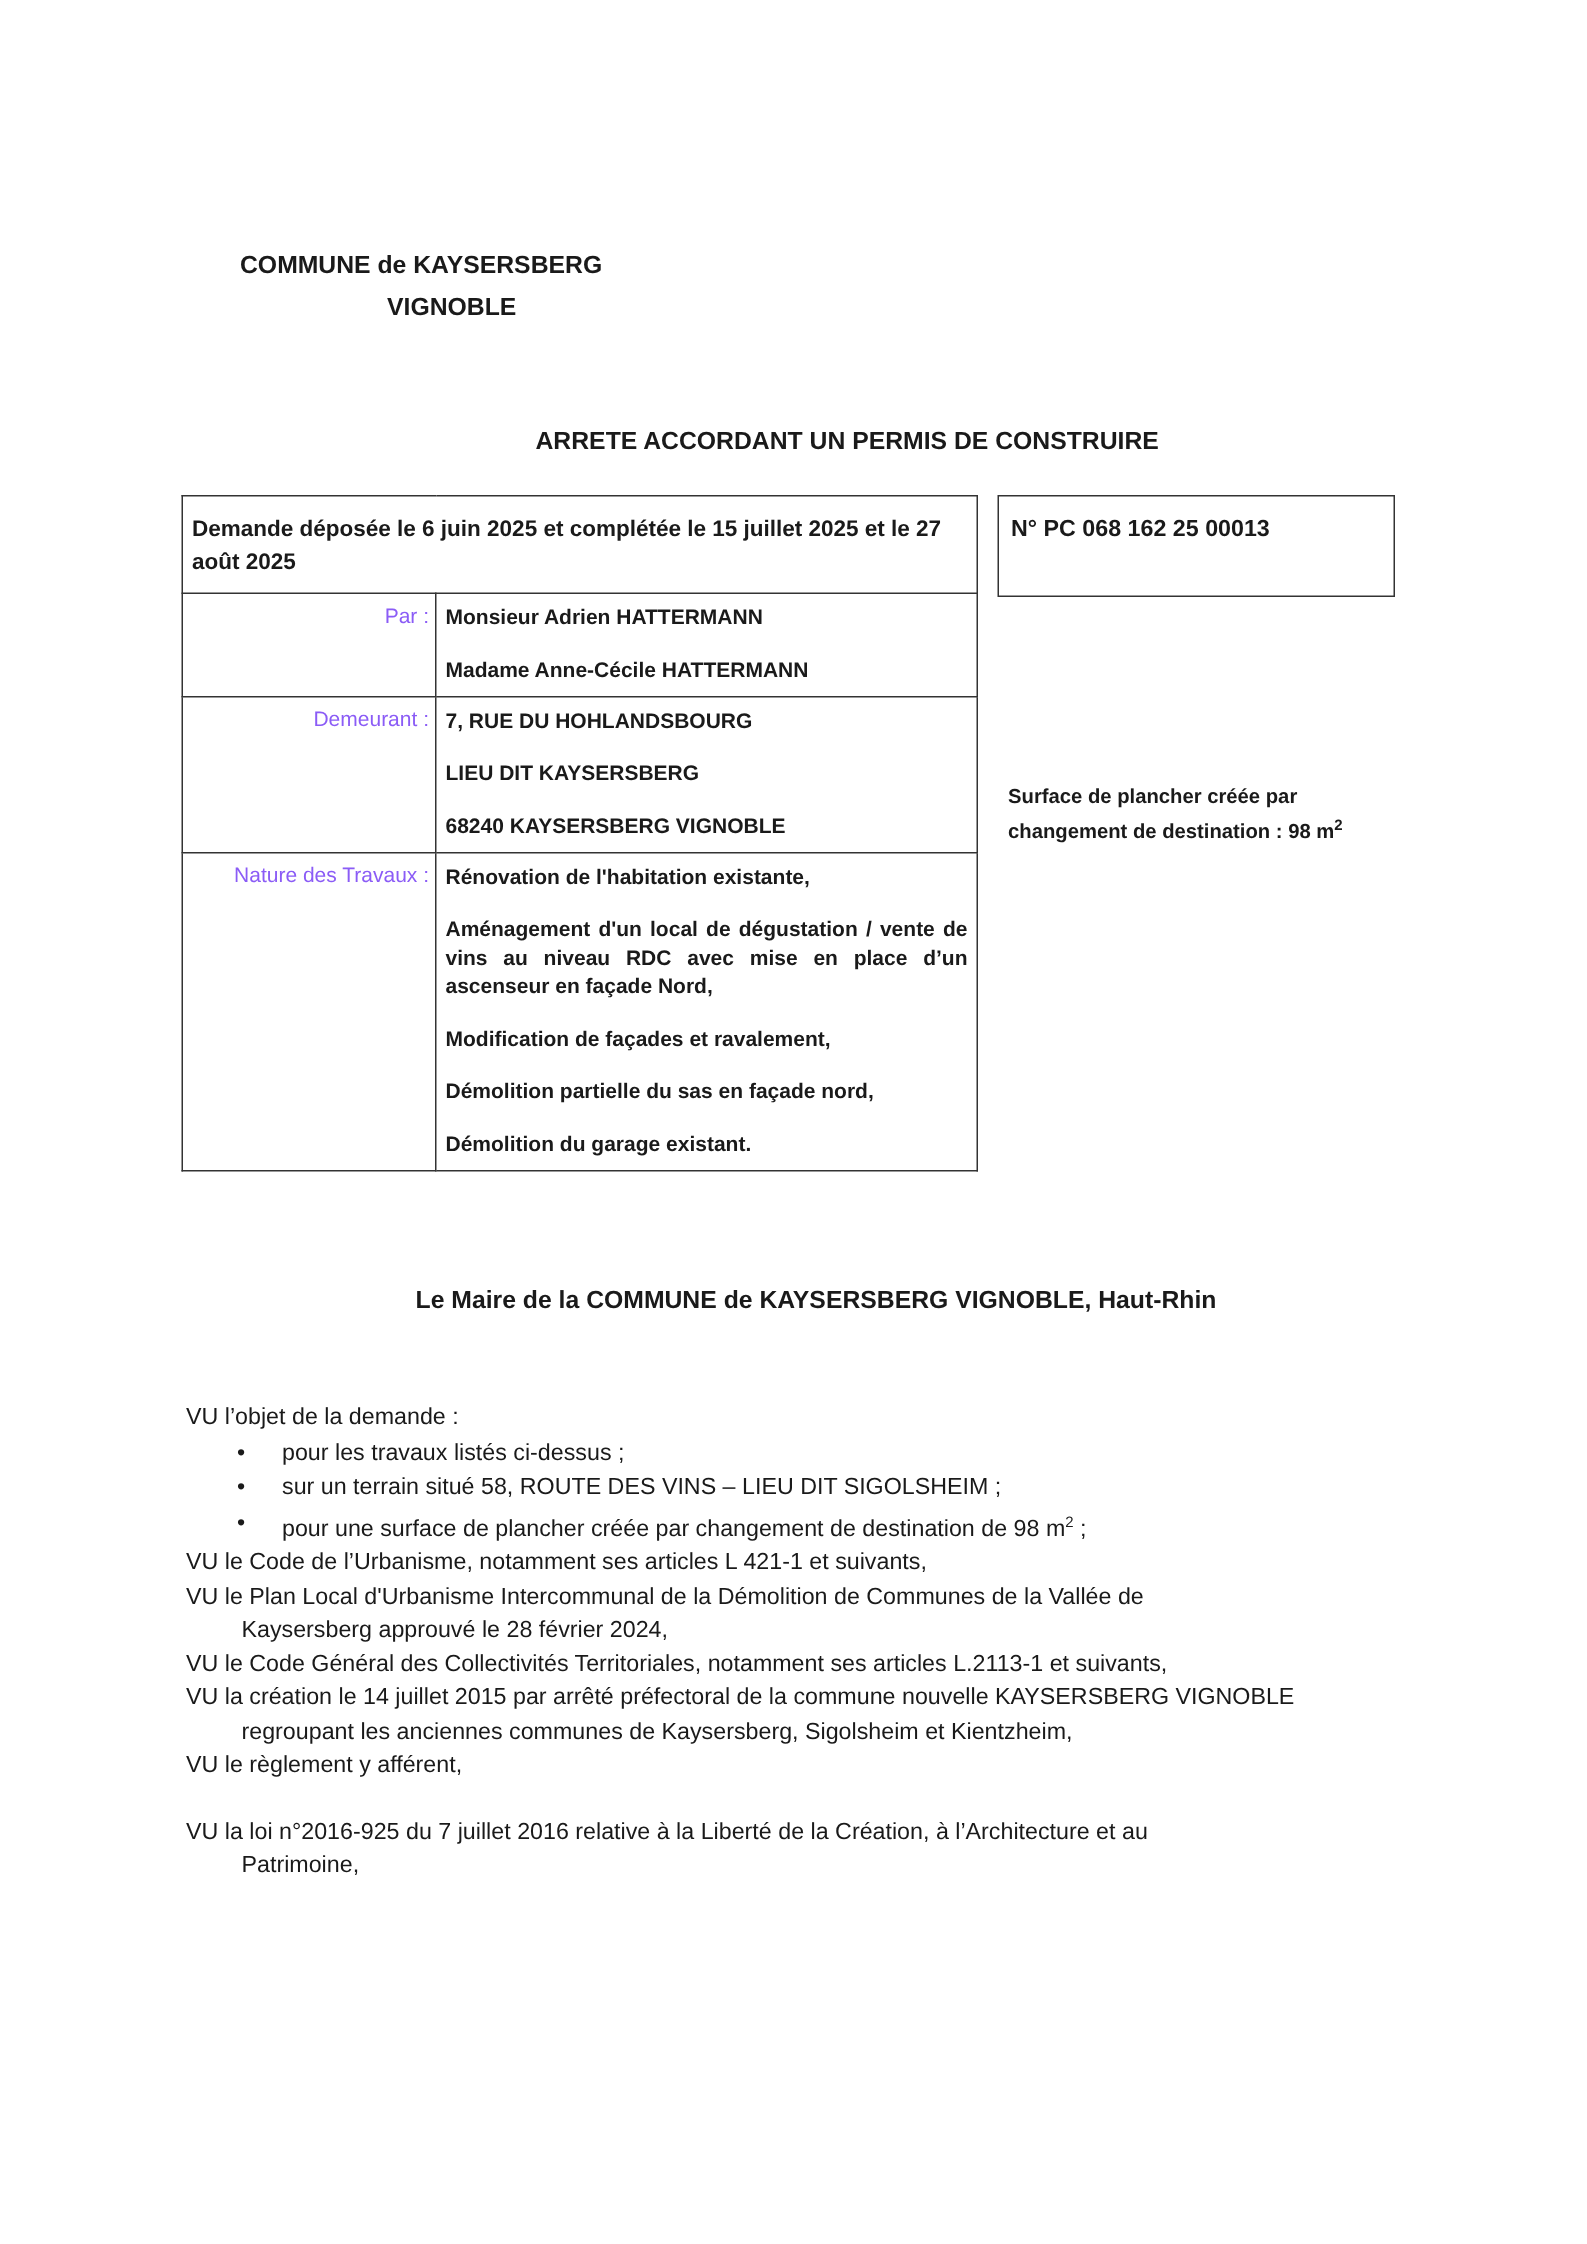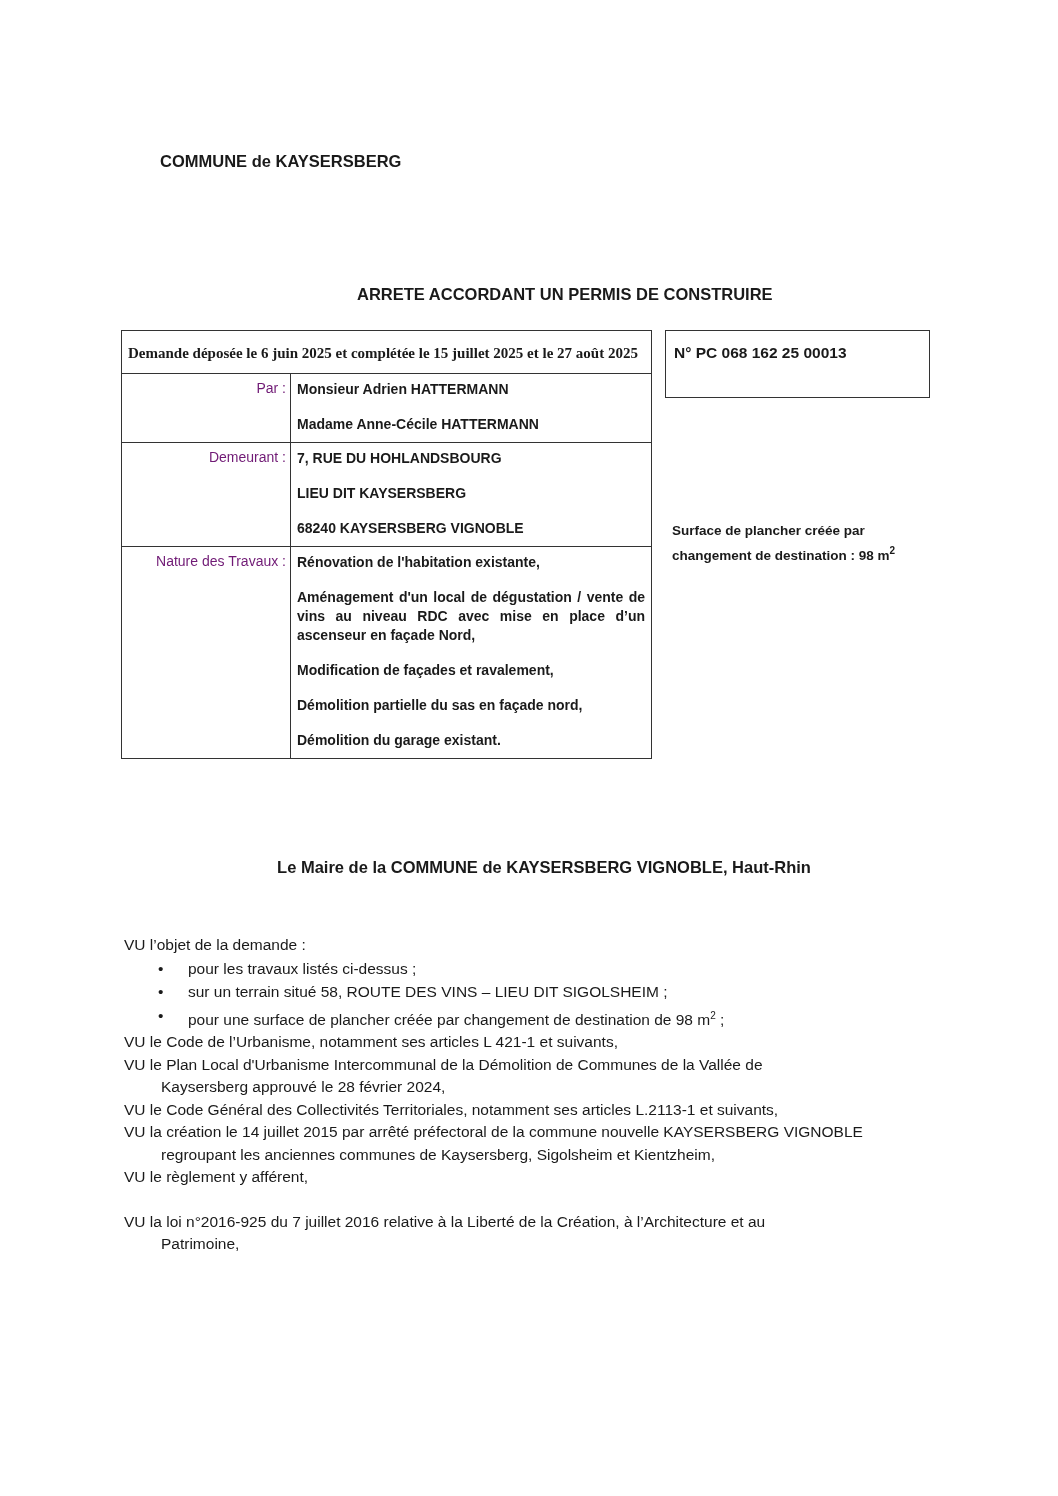--- a/index.html
+++ b/index.html
@@ -1,30 +1,30 @@
 <!DOCTYPE html>
 <html><head>
 <meta charset="utf-8">
 <style>
   html, body { margin: 0; padding: 0; background: #ffffff; }
   body {
     width: 1058px; height: 1496px; position: relative; overflow: hidden;
     font-family: "Liberation Sans", sans-serif; color: #1a1a1a;
   }
   .abs { position: absolute; }
-  .commune { left: 160px; top: 147px; font-weight: bold; font-size: 16.5px; line-height: 28px; }
+  .commune { left: 160px; top: 163px; font-weight: bold; font-size: 16.5px; line-height: 28px; }
   .commune .l2 { padding-left: 98px; }
   .title { left: 357px; top: 285px; font-weight: bold; font-size: 16.5px; }
   table.main {
     position: absolute; left: 121px; top: 330px; width: 531px;
     border-collapse: collapse; font-size: 14px;
   }
   table.main td { border: 1.3px solid #333; vertical-align: top; }
-  .hdr { font-weight: bold; font-size: 15px; line-height: 22px; padding: 11px 6px 9px 6px; font-family: Liberation Serif, serif; }
-  .lbl { width: 160px; text-align: right; padding: 6px 4px 4px 4px; color: #701a75; }
+  .hdr { font-weight: bold; font-size: 15px; line-height: 22px; padding: 11px 6px 9px 6px; }
+  .lbl { width: 160px; text-align: right; padding: 6px 4px 4px 4px; color: #8b5cf6; }
   .val { font-weight: bold; padding: 6px 6px 4px 6px; }
   .val p { margin: 0 0 16px 0; line-height: 19px; }
   .val p:last-child { margin-bottom: 4px; }
   .val p.tight { margin-bottom: 0; }
   .val p.justify { text-align: justify; }
   .numbox {
     left: 665px; top: 330px; width: 265px; height: 68px; border: 1.3px solid #333;
     font-weight: bold; font-size: 15.5px; padding: 13px 0 0 8px; box-sizing: border-box;
   }
   .surface { left: 672px; top: 510px; font-weight: bold; font-size: 13.5px; line-height: 20px; margin-top: 11px; }
@@ -36,20 +36,21 @@
   ul.bul { margin: 0; padding: 0; list-style: none; }
   ul.bul li { position: relative; padding-left: 64px; line-height: 23.5px; }
   ul.bul li::before { content: "\2022"; position: absolute; left: 34px; }
   sup { font-size: 10px; }
 </style>
 </head>
 <body>
 
 <div class="abs commune">
   <div>COMMUNE de KAYSERSBERG</div>
+  <div class="l2">VIGNOBLE</div>
 </div>
 
 <div class="abs title">ARRETE ACCORDANT UN PERMIS DE CONSTRUIRE</div>
 
 <table class="main">
   <tbody>
       <tr>
     <td colspan="2" class="hdr">Demande déposée le 6 juin 2025 et complétée le 15 juillet 2025 et le 27 août 2025</td>
   </tr>
   <tr>

